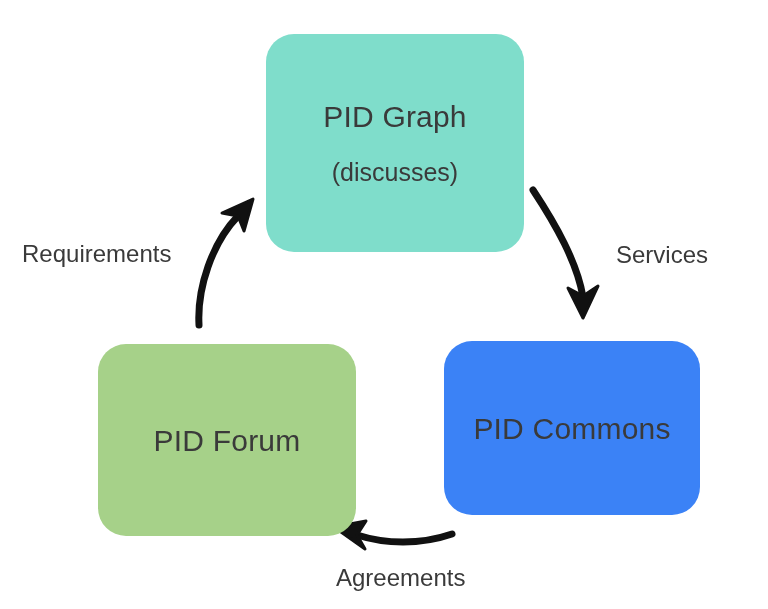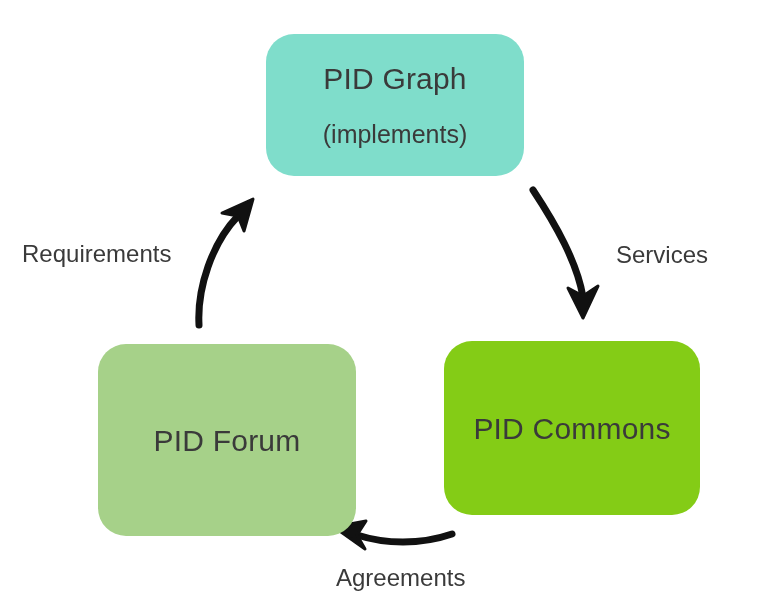--- a/index.html
+++ b/index.html
@@ -37,36 +37,36 @@
   .node .node-sub {
     font-size: 25px;
     line-height: 1.1;
     margin-top: 26px;
     white-space: nowrap;
   }
   #node-pid-graph {
     left: 266px;
     top: 34px;
     width: 258px;
-    height: 142px;
+    height: 218px;
     background: #7fddcb;
   }
   #node-pid-forum {
     left: 98px;
     top: 344px;
     width: 258px;
     height: 192px;
     background: #a6d189;
   }
   #node-pid-commons {
     left: 444px;
     top: 341px;
     width: 256px;
     height: 174px;
-    background: #84cc16;
+    background: #3b82f6;
   }
   .edge-label {
     position: absolute;
     font-size: 24px;
     color: #3a3a3a;
     white-space: nowrap;
   }
   #label-requirements { left: 22px;  top: 240px; text-align: right; }
   #label-services     { left: 616px; top: 241px; }
   #label-agreements   { left: 336px; top: 564px; }
@@ -97,21 +97,21 @@
     </g>
 
     <g>
       <path d="M 199 325 C 197 288, 212 243, 238 216" fill="none" stroke="#111111" stroke-width="7" stroke-linecap="round"></path>
       <path d="M 253 199 L 244 231 L 238 216 L 222 213 Z" fill="#111111" stroke="#111111" stroke-width="3" stroke-linejoin="round"></path>
     </g>
   </svg>
 
   <div class="node" id="node-pid-graph">
     <div class="node-title">PID Graph</div>
-    <div class="node-sub">(implements)</div>
+    <div class="node-sub">(discusses)</div>
   </div>
 
   <div class="node" id="node-pid-forum">
     <div class="node-title">PID Forum</div>
   </div>
 
   <div class="node" id="node-pid-commons">
     <div class="node-title">PID Commons</div>
   </div>
 

